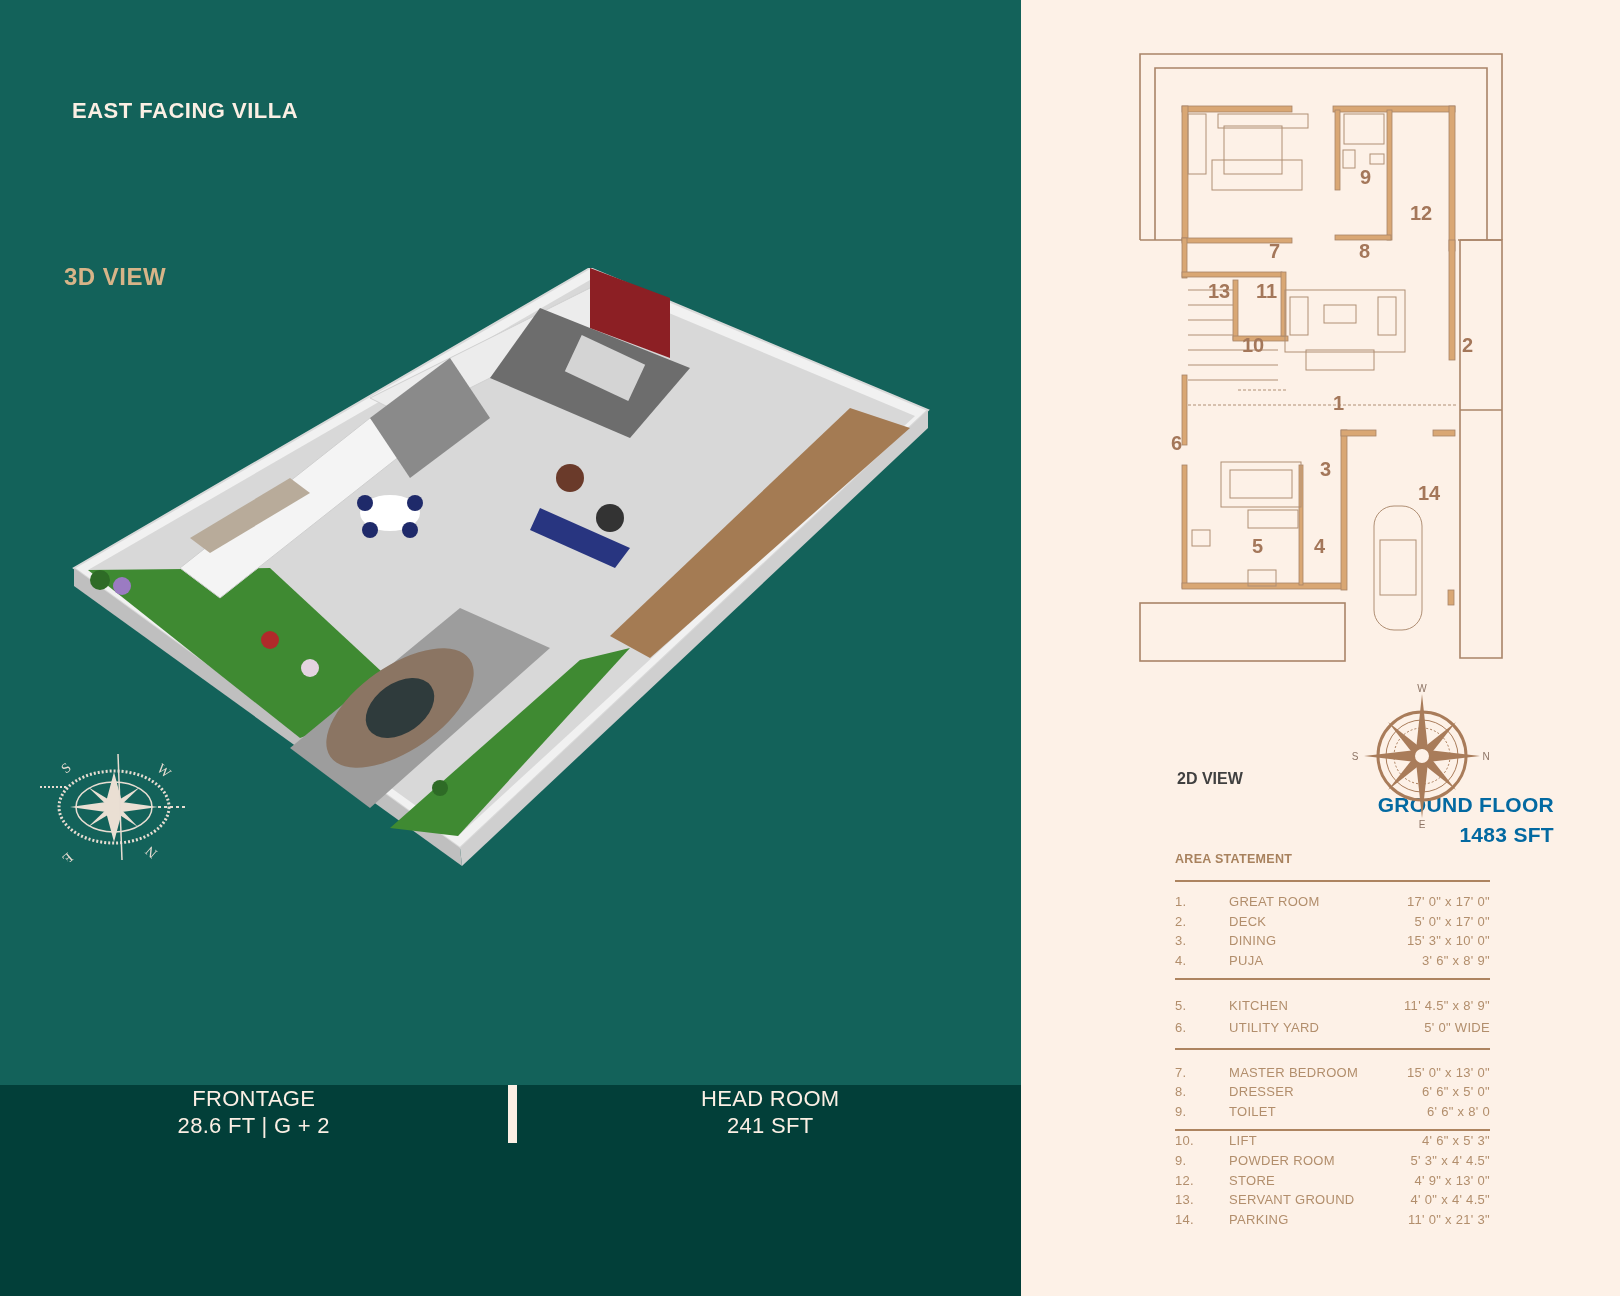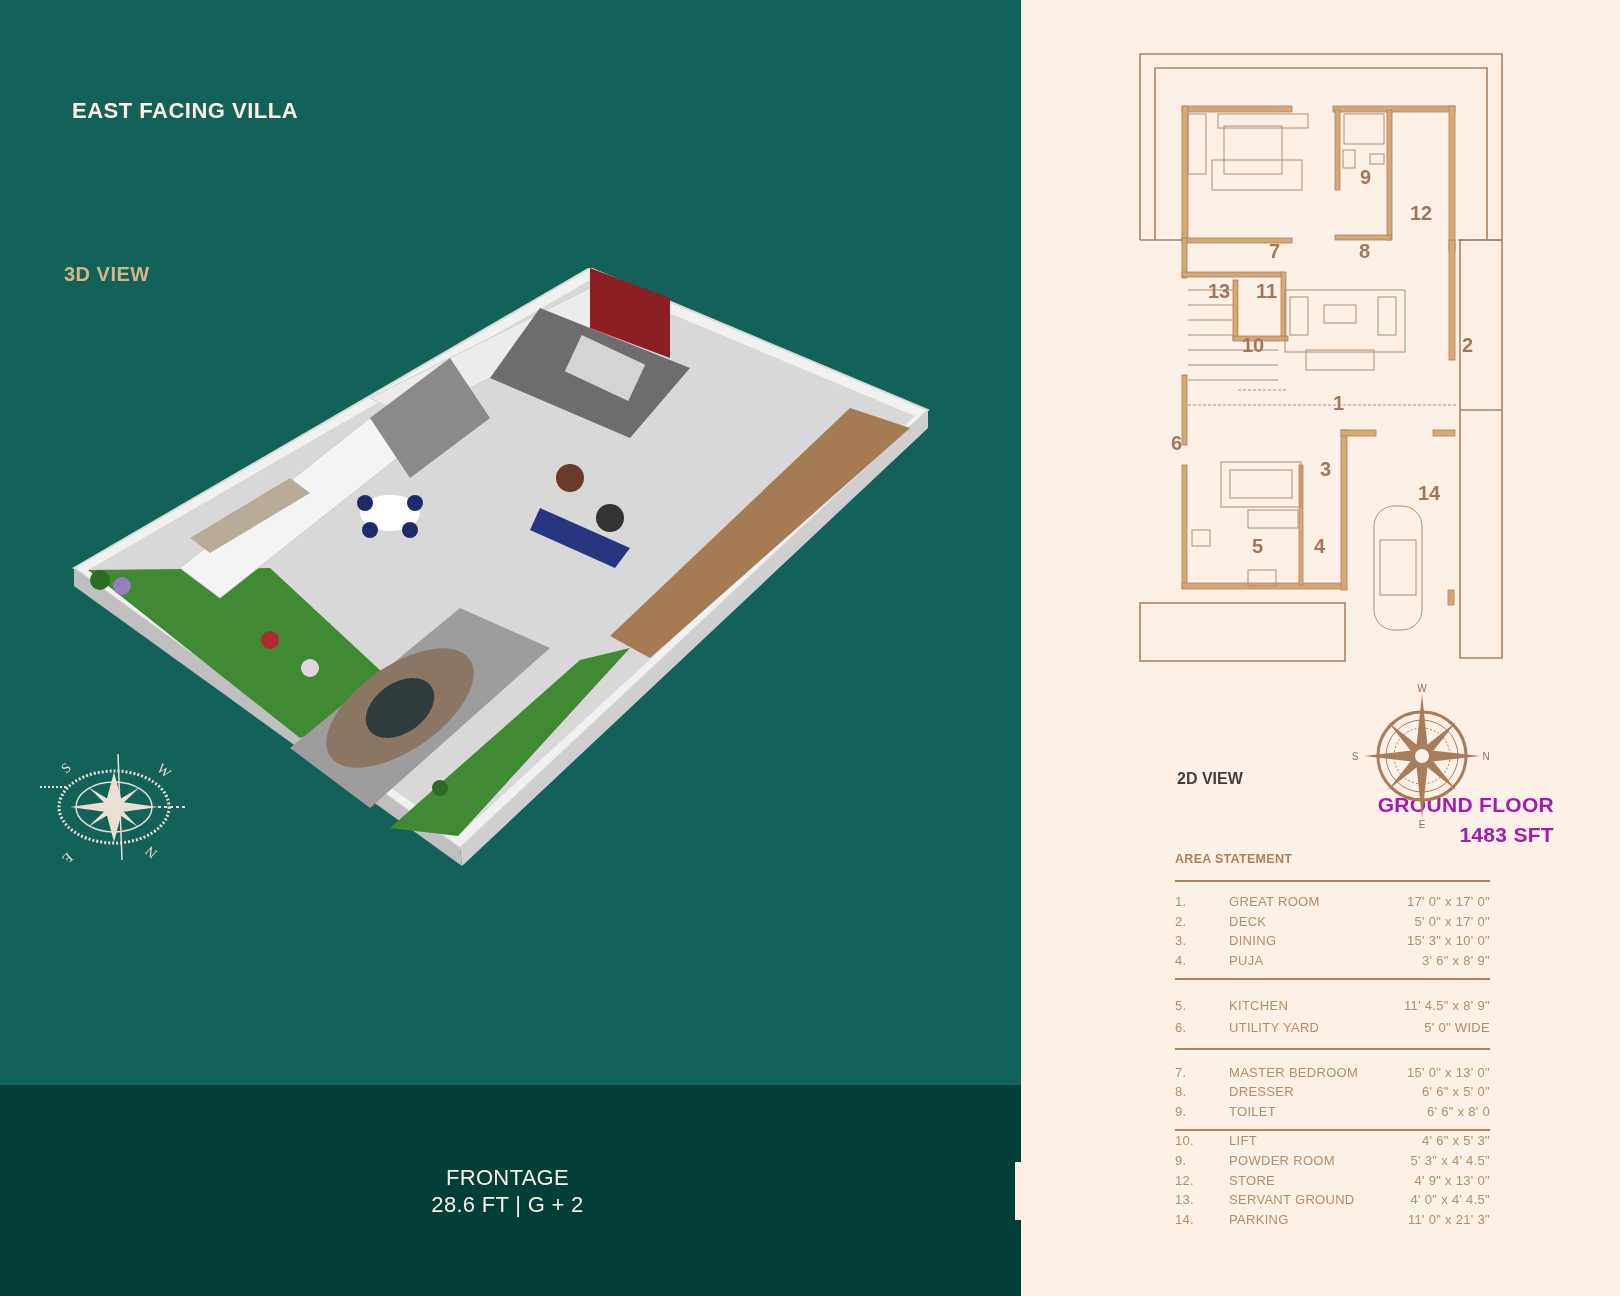--- a/index.html
+++ b/index.html
@@ -19,32 +19,32 @@
   .right-panel {
     position: absolute; left: 1021px; top: 0; width: 599px; height: 1296px;
     background: #fdf1e7;
   }
   .title {
     position: absolute; left: 64px; top: 90px; margin: 8px;
     color: #fbefe4; font-weight: bold; font-size: 22px; letter-spacing: 0.5px;
   }
   .view3d-label {
     position: absolute; left: 64px; top: 263px;
-    color: #d7b488; font-weight: bold; font-size: 20px; letter-spacing: 0.5px;
+    color: #d7b488; font-weight: bold; font-size: 24px; letter-spacing: 0.5px;
   }
   .floor-label {
     position: absolute; right: 66px; top: 790px; text-align: right;
-    color: #a21caf; font-weight: bold; font-size: 21px; line-height: 30px; letter-spacing: 0.3px;
+    color: #0369a1; font-weight: bold; font-size: 21px; line-height: 30px; letter-spacing: 0.3px;
   }
   .render3d { position: absolute; left: 70px; top: 268px; width: 900px; height: 620px; }
   .compass3d { position: absolute; left: 38px; top: 752px; width: 152px; height: 110px; }
 
   .stats {
     position: absolute; left: 0; top: 1085px; width: 1024px; height: 211px;
-    display: flex; align-items: center;
+    display: flex; align-items: flex-start;
   }
   .stat {
     flex: 1 1 0; text-align: center; color: #fbefe4; font-size: 22px; line-height: 27px;
     letter-spacing: 0.3px;
   }
   .stat-divider { width: 3px; height: 58px; background: #fbefe4; }
 
   .plan { position: absolute; left: 1138px; top: 50px; width: 370px; height: 612px; }
   .view2d-label {
     position: absolute; left: 1177px; top: 770px; color: #404040; font-weight: bold; font-size: 16px;
@@ -140,20 +140,24 @@
 </div>
 
 <div class="stats">
   <div class="stat">
     <div>FRONTAGE</div>
     <div>28.6 FT | G + 2</div>
   </div>
   <div class="stat-divider"></div>
   <div class="stat-divider"></div>
   <div class="stat-divider"></div>
+  <div class="stat">
+    <div>HEAD ROOM</div>
+    <div>241 SFT</div>
+  </div>
 </div>
 
 <svg class="plan" viewBox="0 0 370 612">
   <g fill="none" stroke="#a98468" stroke-width="1.6">
 
     <polyline points="2,190 2,4 364,4 364,190"></polyline>
     <polyline points="17,190 17,18 349,18 349,190"></polyline>
     <line x1="2" y1="190" x2="60" y2="190"></line>
     <line x1="320" y1="190" x2="364" y2="190"></line>
 

